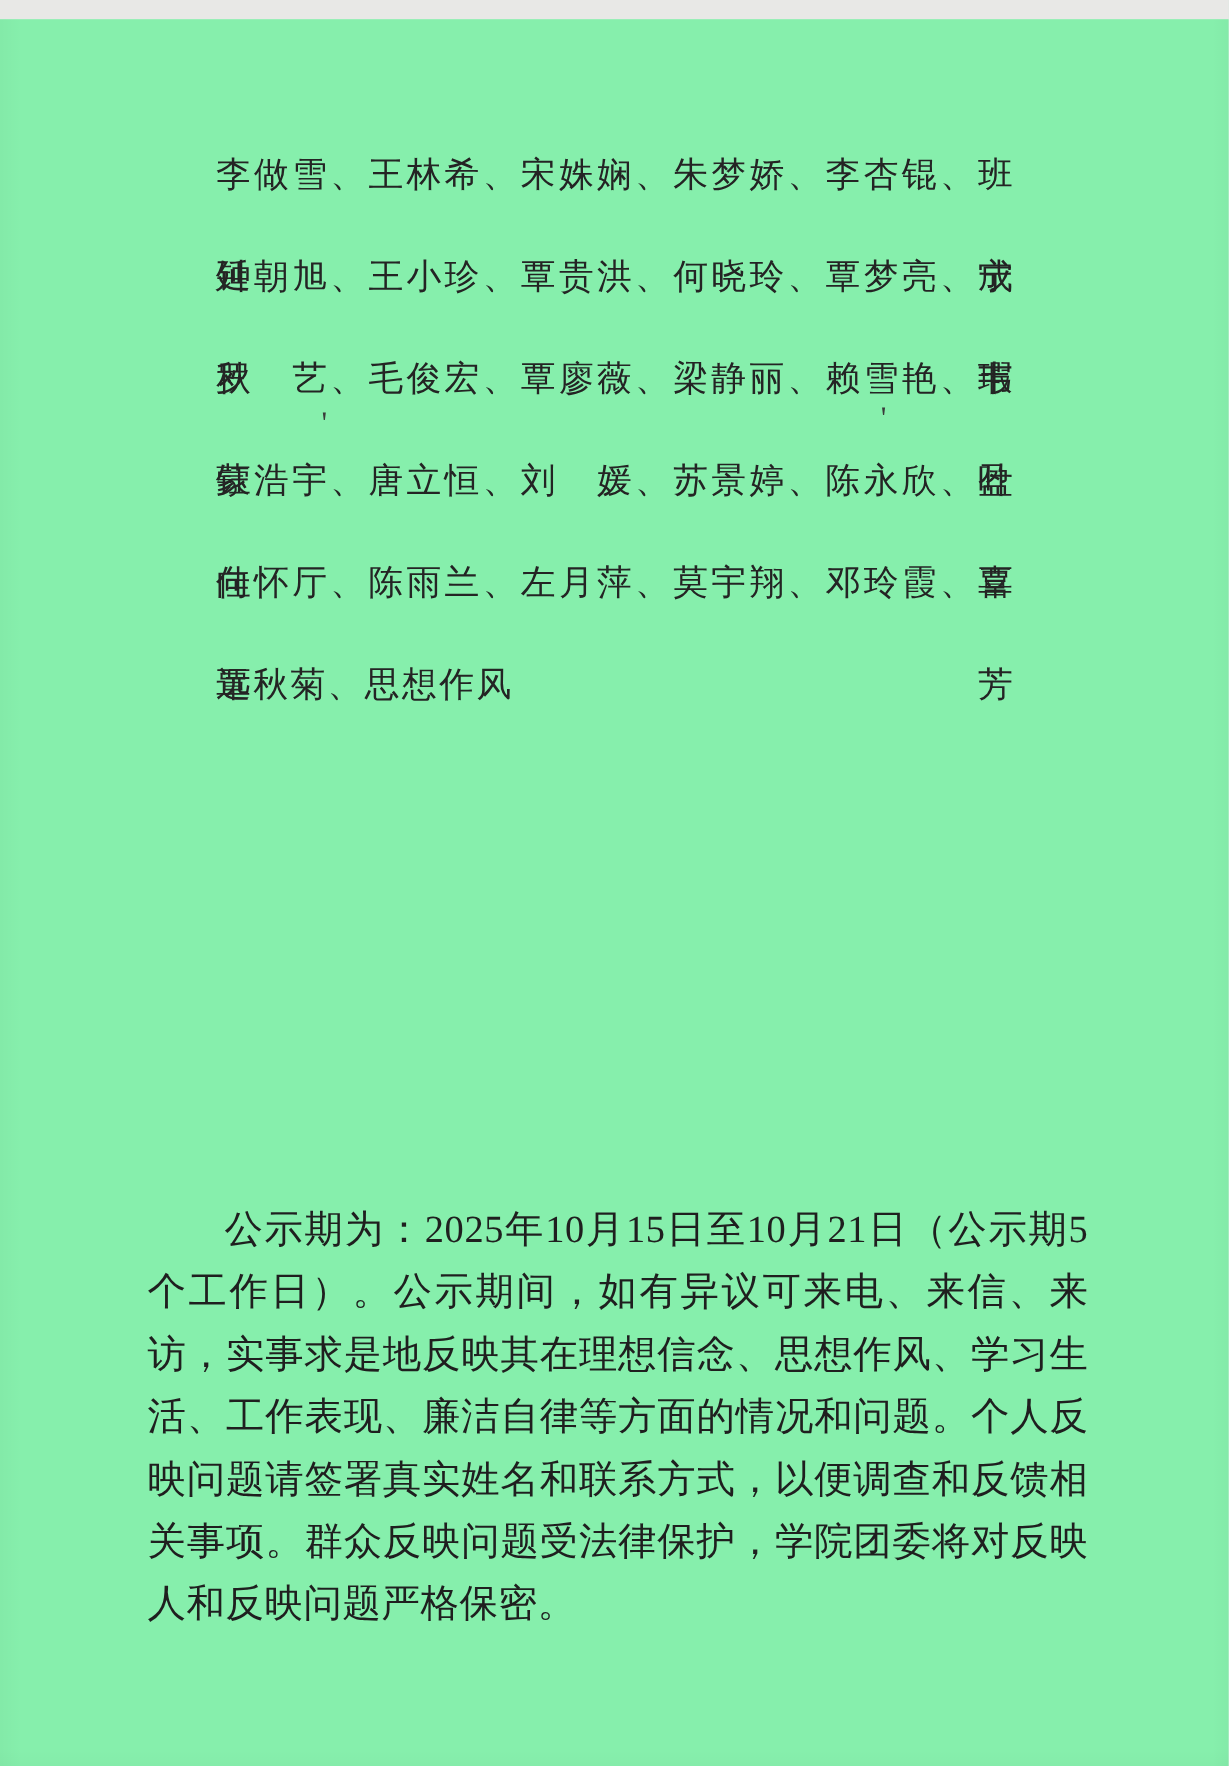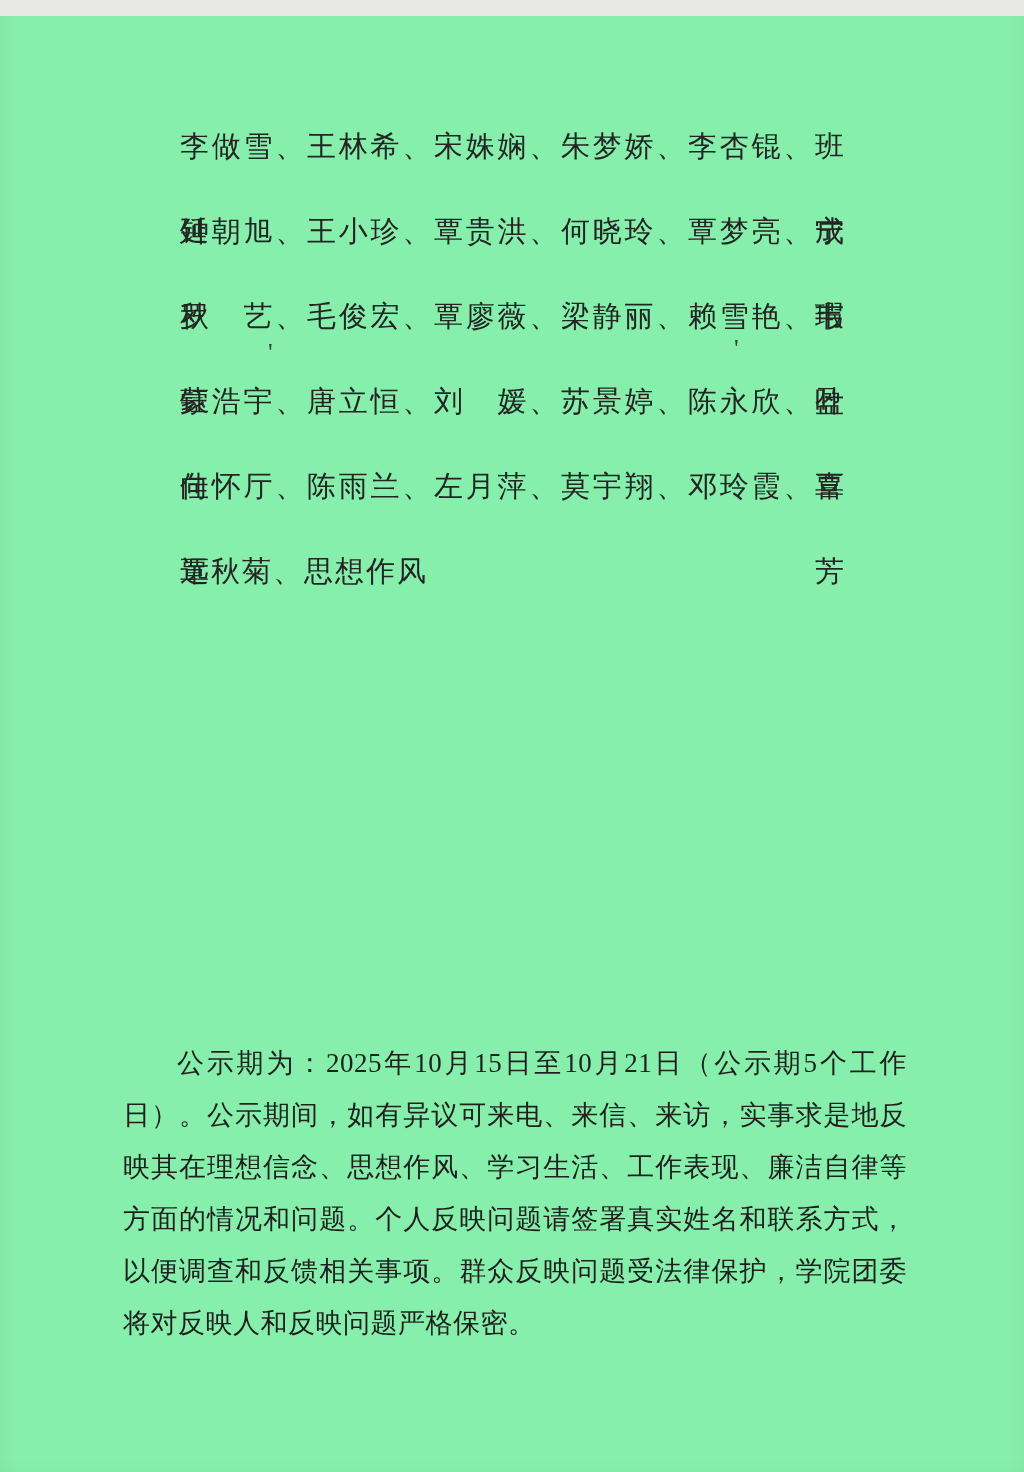--- a/index.html
+++ b/index.html
@@ -51,23 +51,23 @@
     position: absolute;
     font-size: 26px;
     color: #3a3a3a;
     font-family: "Liberation Serif", "DejaVu Serif", serif;
   }
   .stray-mark.m1 { left: 268px; top: 322px; }
   .stray-mark.m2 { left: 734px; top: 318px; }
   .notice {
     position: absolute;
     left: 123px;
-    top: 1021px;
+    top: 982px;
     width: 784px;
-    font-size: 27px;
+    font-size: 32px;
     line-height: 52px;
     letter-spacing: 0.5px;
     text-align: justify;
     text-indent: 2em;
     color: #1f1f1f;
   }
   .scan-bottom-edge {
     position: absolute;
     left: 0;
     bottom: 0;

